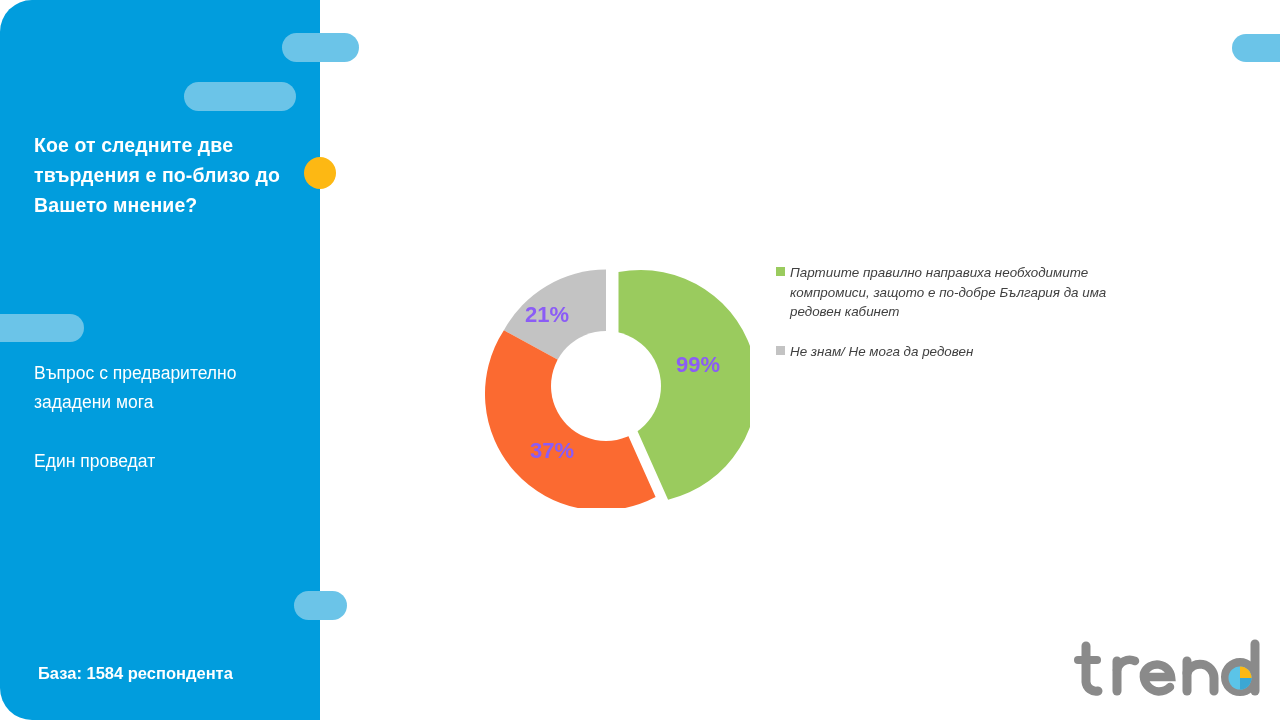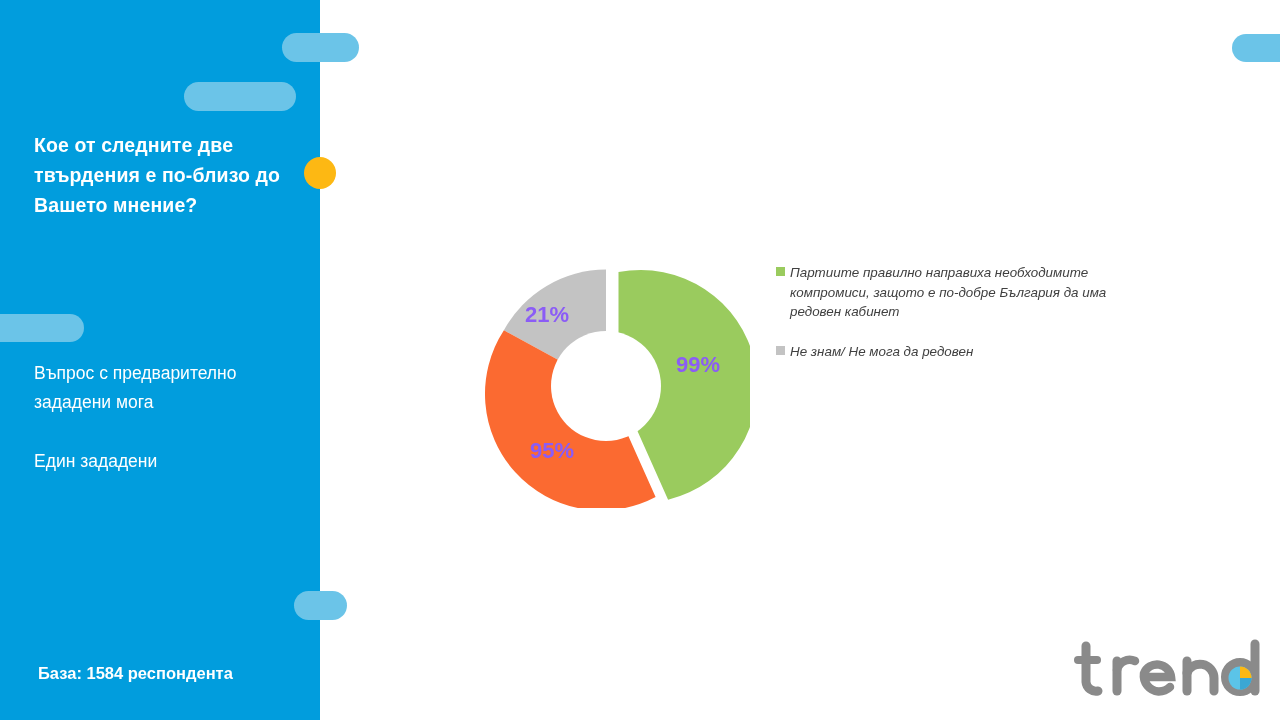--- a/index.html
+++ b/index.html
@@ -14,20 +14,21 @@
     overflow: hidden;
     position: relative;
   }
   #slide {
     position: absolute;
     left: 0; top: 0;
     width: 1280px;
     height: 720px;
     background: #ffffff;
     overflow: hidden;
+    border-radius: 32px;
   }
 
   
   .sidebar {
     position: absolute;
     left: 0; top: 0;
     width: 320px;
     height: 720px;
     background: #019DDD;
   }
@@ -162,21 +163,21 @@
 
   <div class="pill pill-top-right-edge"></div>
   <div class="pill pill-a"></div>
   <div class="pill pill-b"></div>
   <div class="pill pill-c"></div>
   <div class="pill pill-d"></div>
   <div class="yellow-dot"></div>
 
   <div class="question-title">Кое от следните две твърдения е по-близо до Вашето мнение?</div>
   <div class="meta-1">Въпрос с предварително зададени мога</div>
-  <div class="meta-2">Един зададени</div>
+  <div class="meta-2">Един проведат</div>
   <div class="base-line">База:  1584 респондента</div>
 
   <div class="chart-area">
     <svg class="chart-svg" width="270" height="250" viewBox="0 0 270 250">
 
       <path fill="#C3C3C3" d="M 126 128
                L 126 11.5
                A 116.5 116.5 0 0 0 23.9 72.3
                L 126 128 Z"></path>
 
@@ -189,21 +190,21 @@
         <path fill="#9ACB5E" d="M 126 128
                  L 175.6 239.1
                  A 116.5 116.5 0 0 0 126 11.5
                  L 126 128 Z"></path>
       </g>
 
       <circle cx="126" cy="128" r="55" fill="#ffffff"></circle>
     </svg>
 
     <div class="slice-label label-green">99%</div>
-    <div class="slice-label label-orange">95%</div>
+    <div class="slice-label label-orange">37%</div>
     <div class="slice-label label-grey">21%</div>
   </div>
 
   <div class="legend">
 
     <div class="legend-item">
       <span class="legend-swatch" style="background:#9ACB5E"></span>
       <span class="legend-text">Партиите правилно направиха необходимите компромиси, защото е по-добре България да има редовен кабинет</span>
     </div>
 

